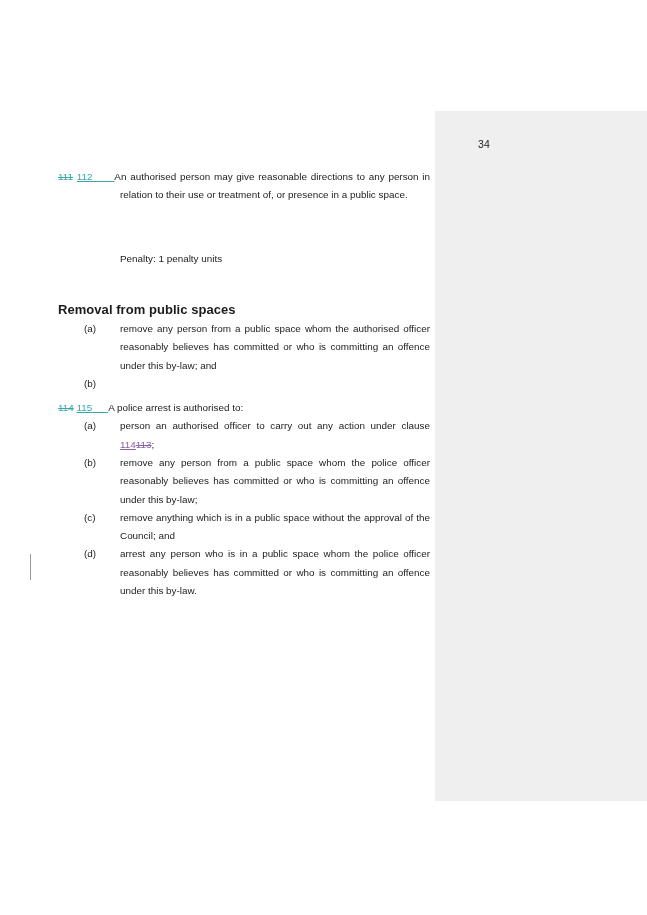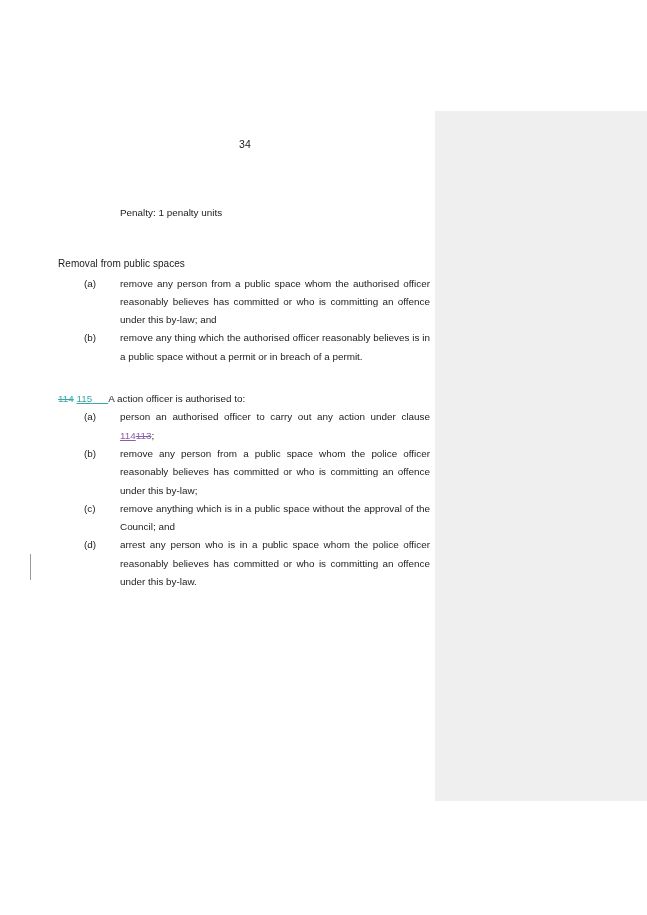--- a/index.html
+++ b/index.html
@@ -34,21 +34,21 @@
     height: 690px;
     background: #efefef;
   }
 
   
   .page-number {
     position: absolute;
     left: 0;
     top: 138px;
     width: 490px;
-    text-align: center;
+    text-align: right;
     font-size: 10.5px;
     color: #1b1b1b;
     letter-spacing: .2px;
   }
 
   
   .content {
     position: absolute;
     left: 58px;
     top: 168px;
@@ -85,22 +85,22 @@
   }
 
   .plain-para {
     font-size: 9.9px;
     line-height: 18.3px;
     margin: 0 0 9px 0;
     padding-left: 62px;
   }
 
   .heading {
-    font-size: 10px;
-    font-weight: normal;
+    font-size: 13px;
+    font-weight: bold;
     line-height: 18.3px;
     margin: 0 0 1px 0;
     letter-spacing: .05px;
   }
 
   .lead-in {
     font-size: 9.9px;
     line-height: 18.3px;
     margin: 0 0 0 0;
   }
@@ -157,49 +157,53 @@
 <div class="page">
 
   <div class="markup-pane"></div>
 
   <div class="page-number">34</div>
 
   <div class="change-bar"></div>
 
   <div class="content">
 
+    <div class="clause">
+      <span class="clause-body">
+        <span class="num-label"><span class="del rev-a">111</span><span class="rev-a"> </span><span class="ins rev-a">112</span><span class="ins-tab rev-a">      </span></span><span>An authorised person may give reasonable directions to any person in relation to their use or treatment of, or presence in a public space.</span>
+      </span>
+    </div>
 
     <div class="gap-md"></div>
 
 
     <div class="gap-md"></div>
 
     <div class="plain-para">Penalty: 1 penalty units</div>
 
     <div class="gap-lg"></div>
 
     <div class="heading">Removal from public spaces</div>
 
 
     <ul class="sub-list">
       <li class="sub-item">
         <span class="sub-marker">(a)</span>
         <span class="sub-text">remove any person from a public space whom the authorised officer reasonably believes has committed or who is committing an offence under this by-law; and</span>
       </li>
       <li class="sub-item">
         <span class="sub-marker">(b)</span>
-        <span class="sub-text">remove any thing which the authorised officer reasonably believes is in a public space without a permit or in breach of a permit.</span>
       </li>
     </ul>
 
     <div class="gap-lg"></div>
 
 
     <div class="lead-in">
-      <span class="num-label"><span class="del rev-a">114</span><span class="rev-a"> </span><span class="ins rev-a">115</span><span class="ins-tab rev-a">      </span></span><span>A action officer is authorised to:</span>
+      <span class="num-label"><span class="del rev-a">114</span><span class="rev-a"> </span><span class="ins rev-a">115</span><span class="ins-tab rev-a">      </span></span><span>A police arrest is authorised to:</span>
     </div>
 
     <ul class="sub-list">
 
       <li class="sub-item">
         <span class="sub-marker">(a)</span>
         <span class="sub-text"><span>person an authorised officer to carry out any action under clause </span><span class="ins rev-b">114</span><span class="del rev-b">113</span><span>;</span></span>
       </li>
 
       <li class="sub-item">

